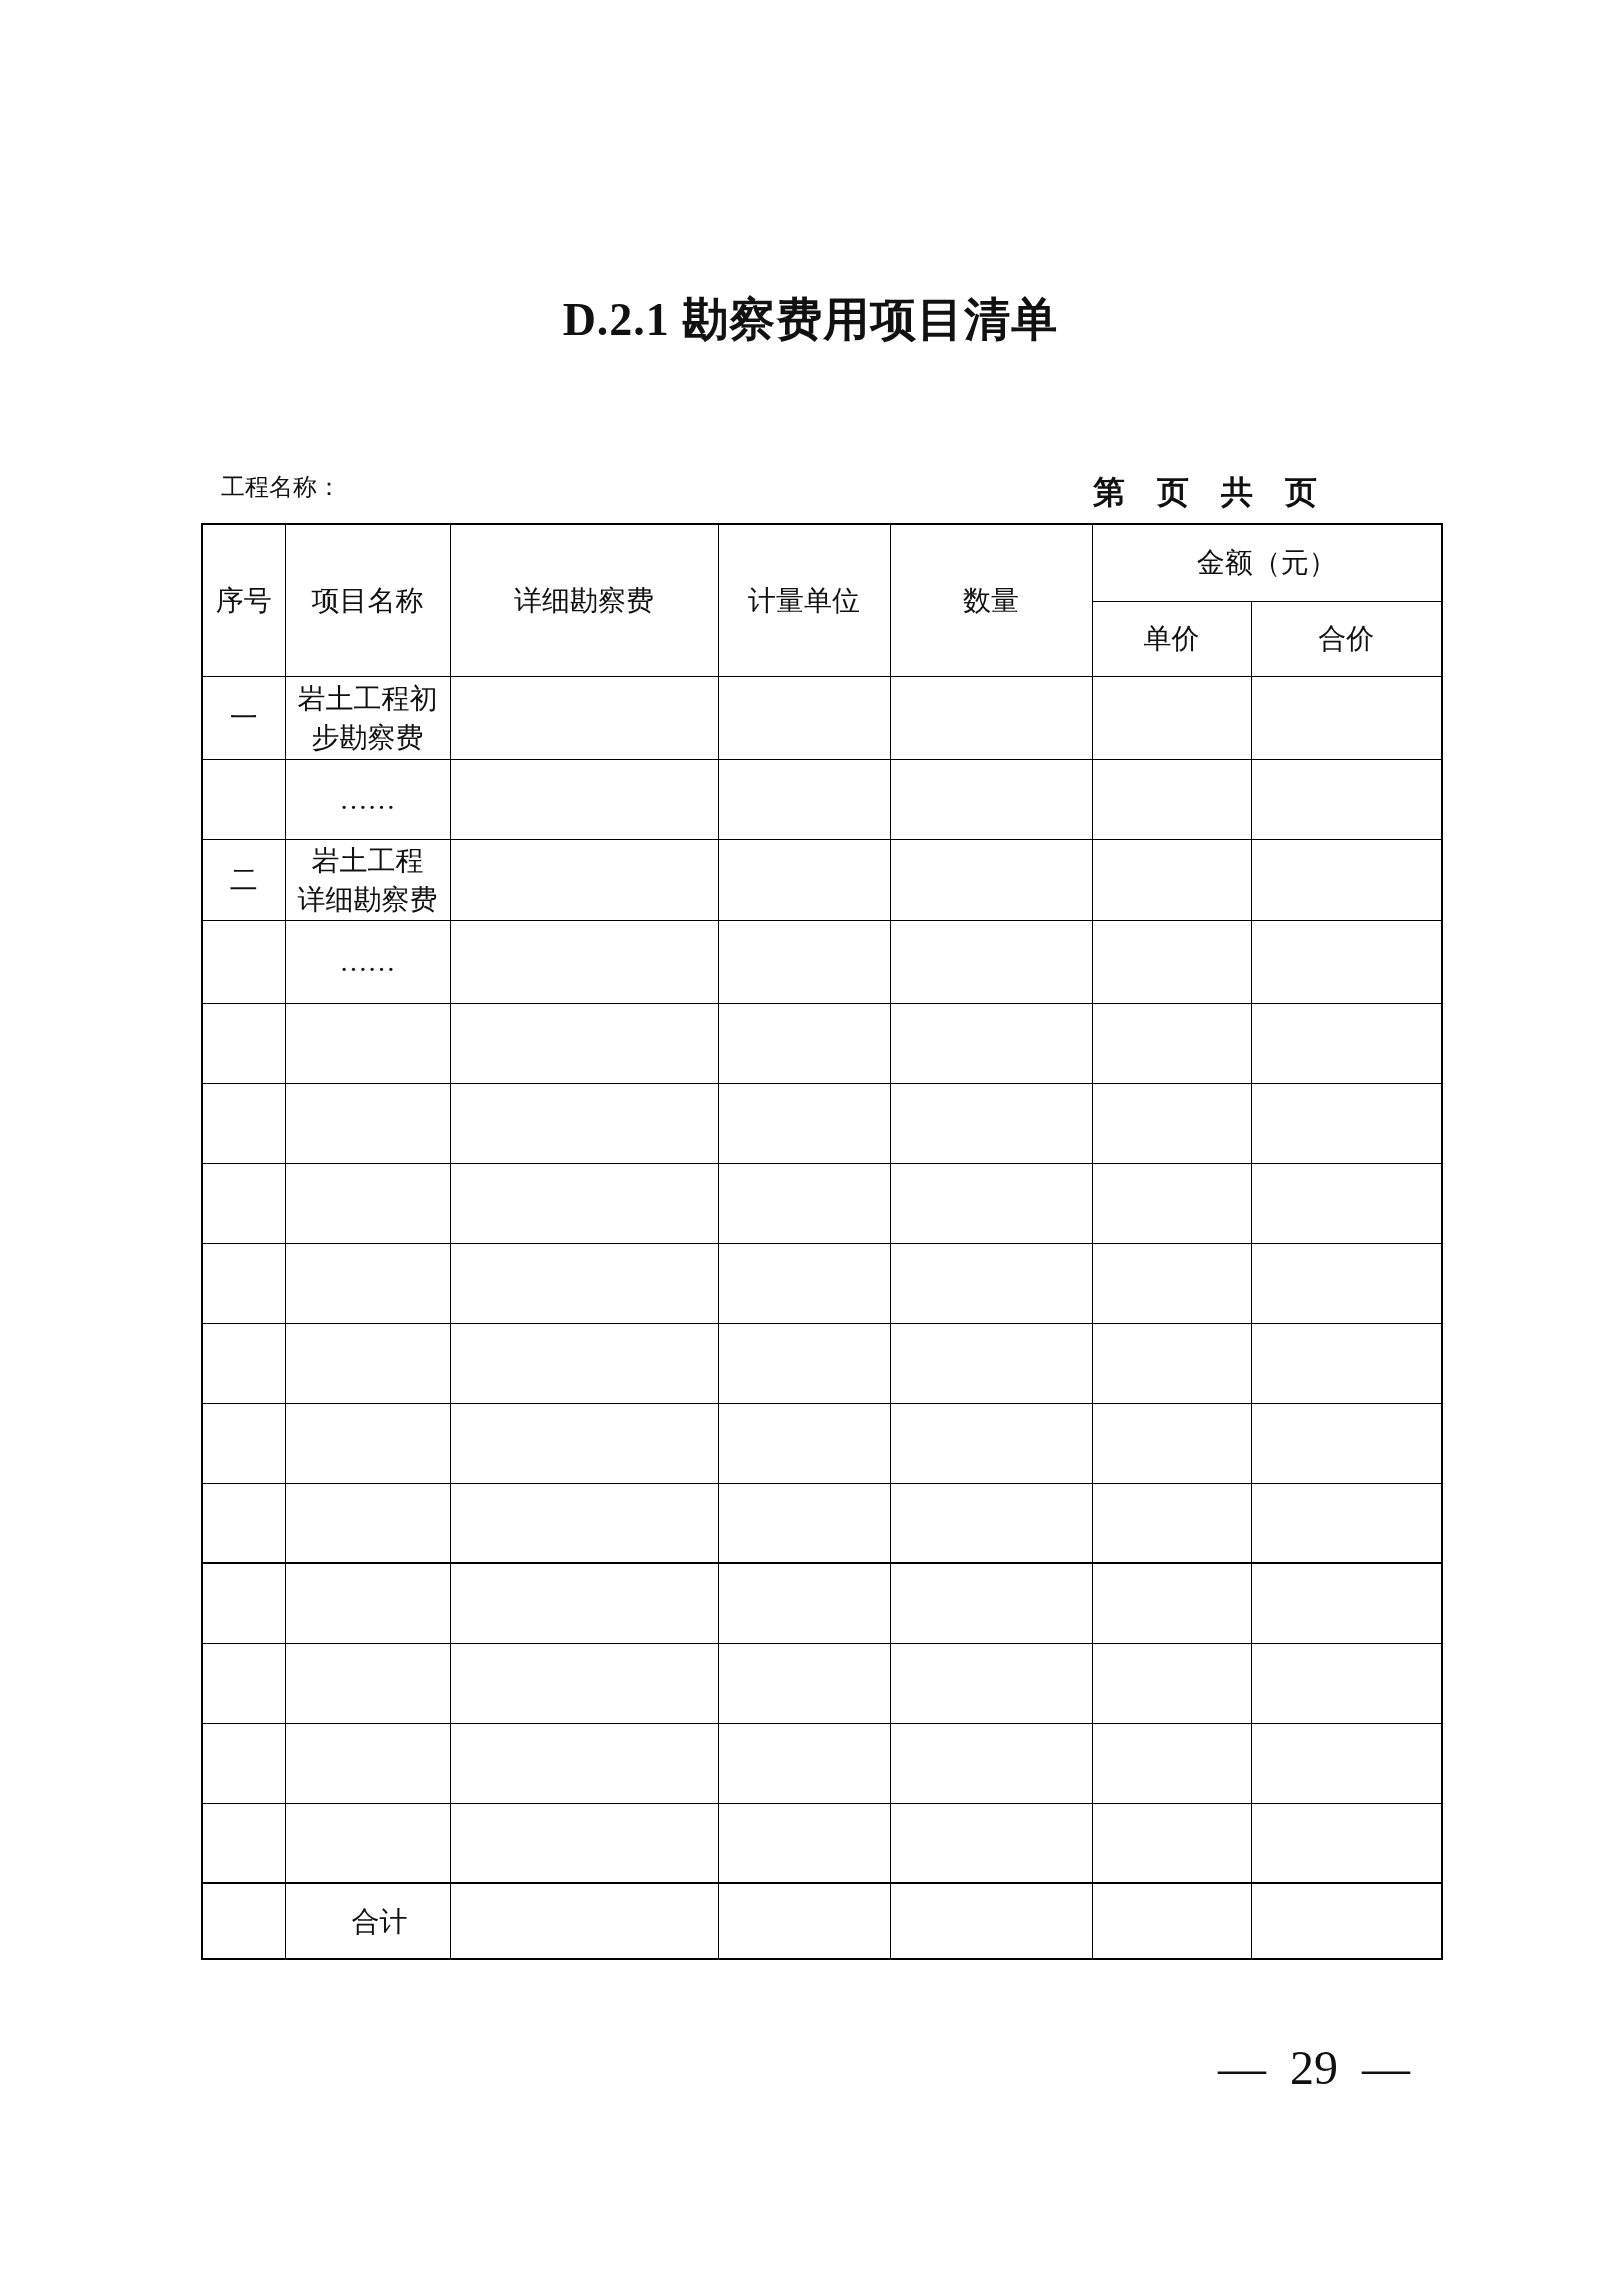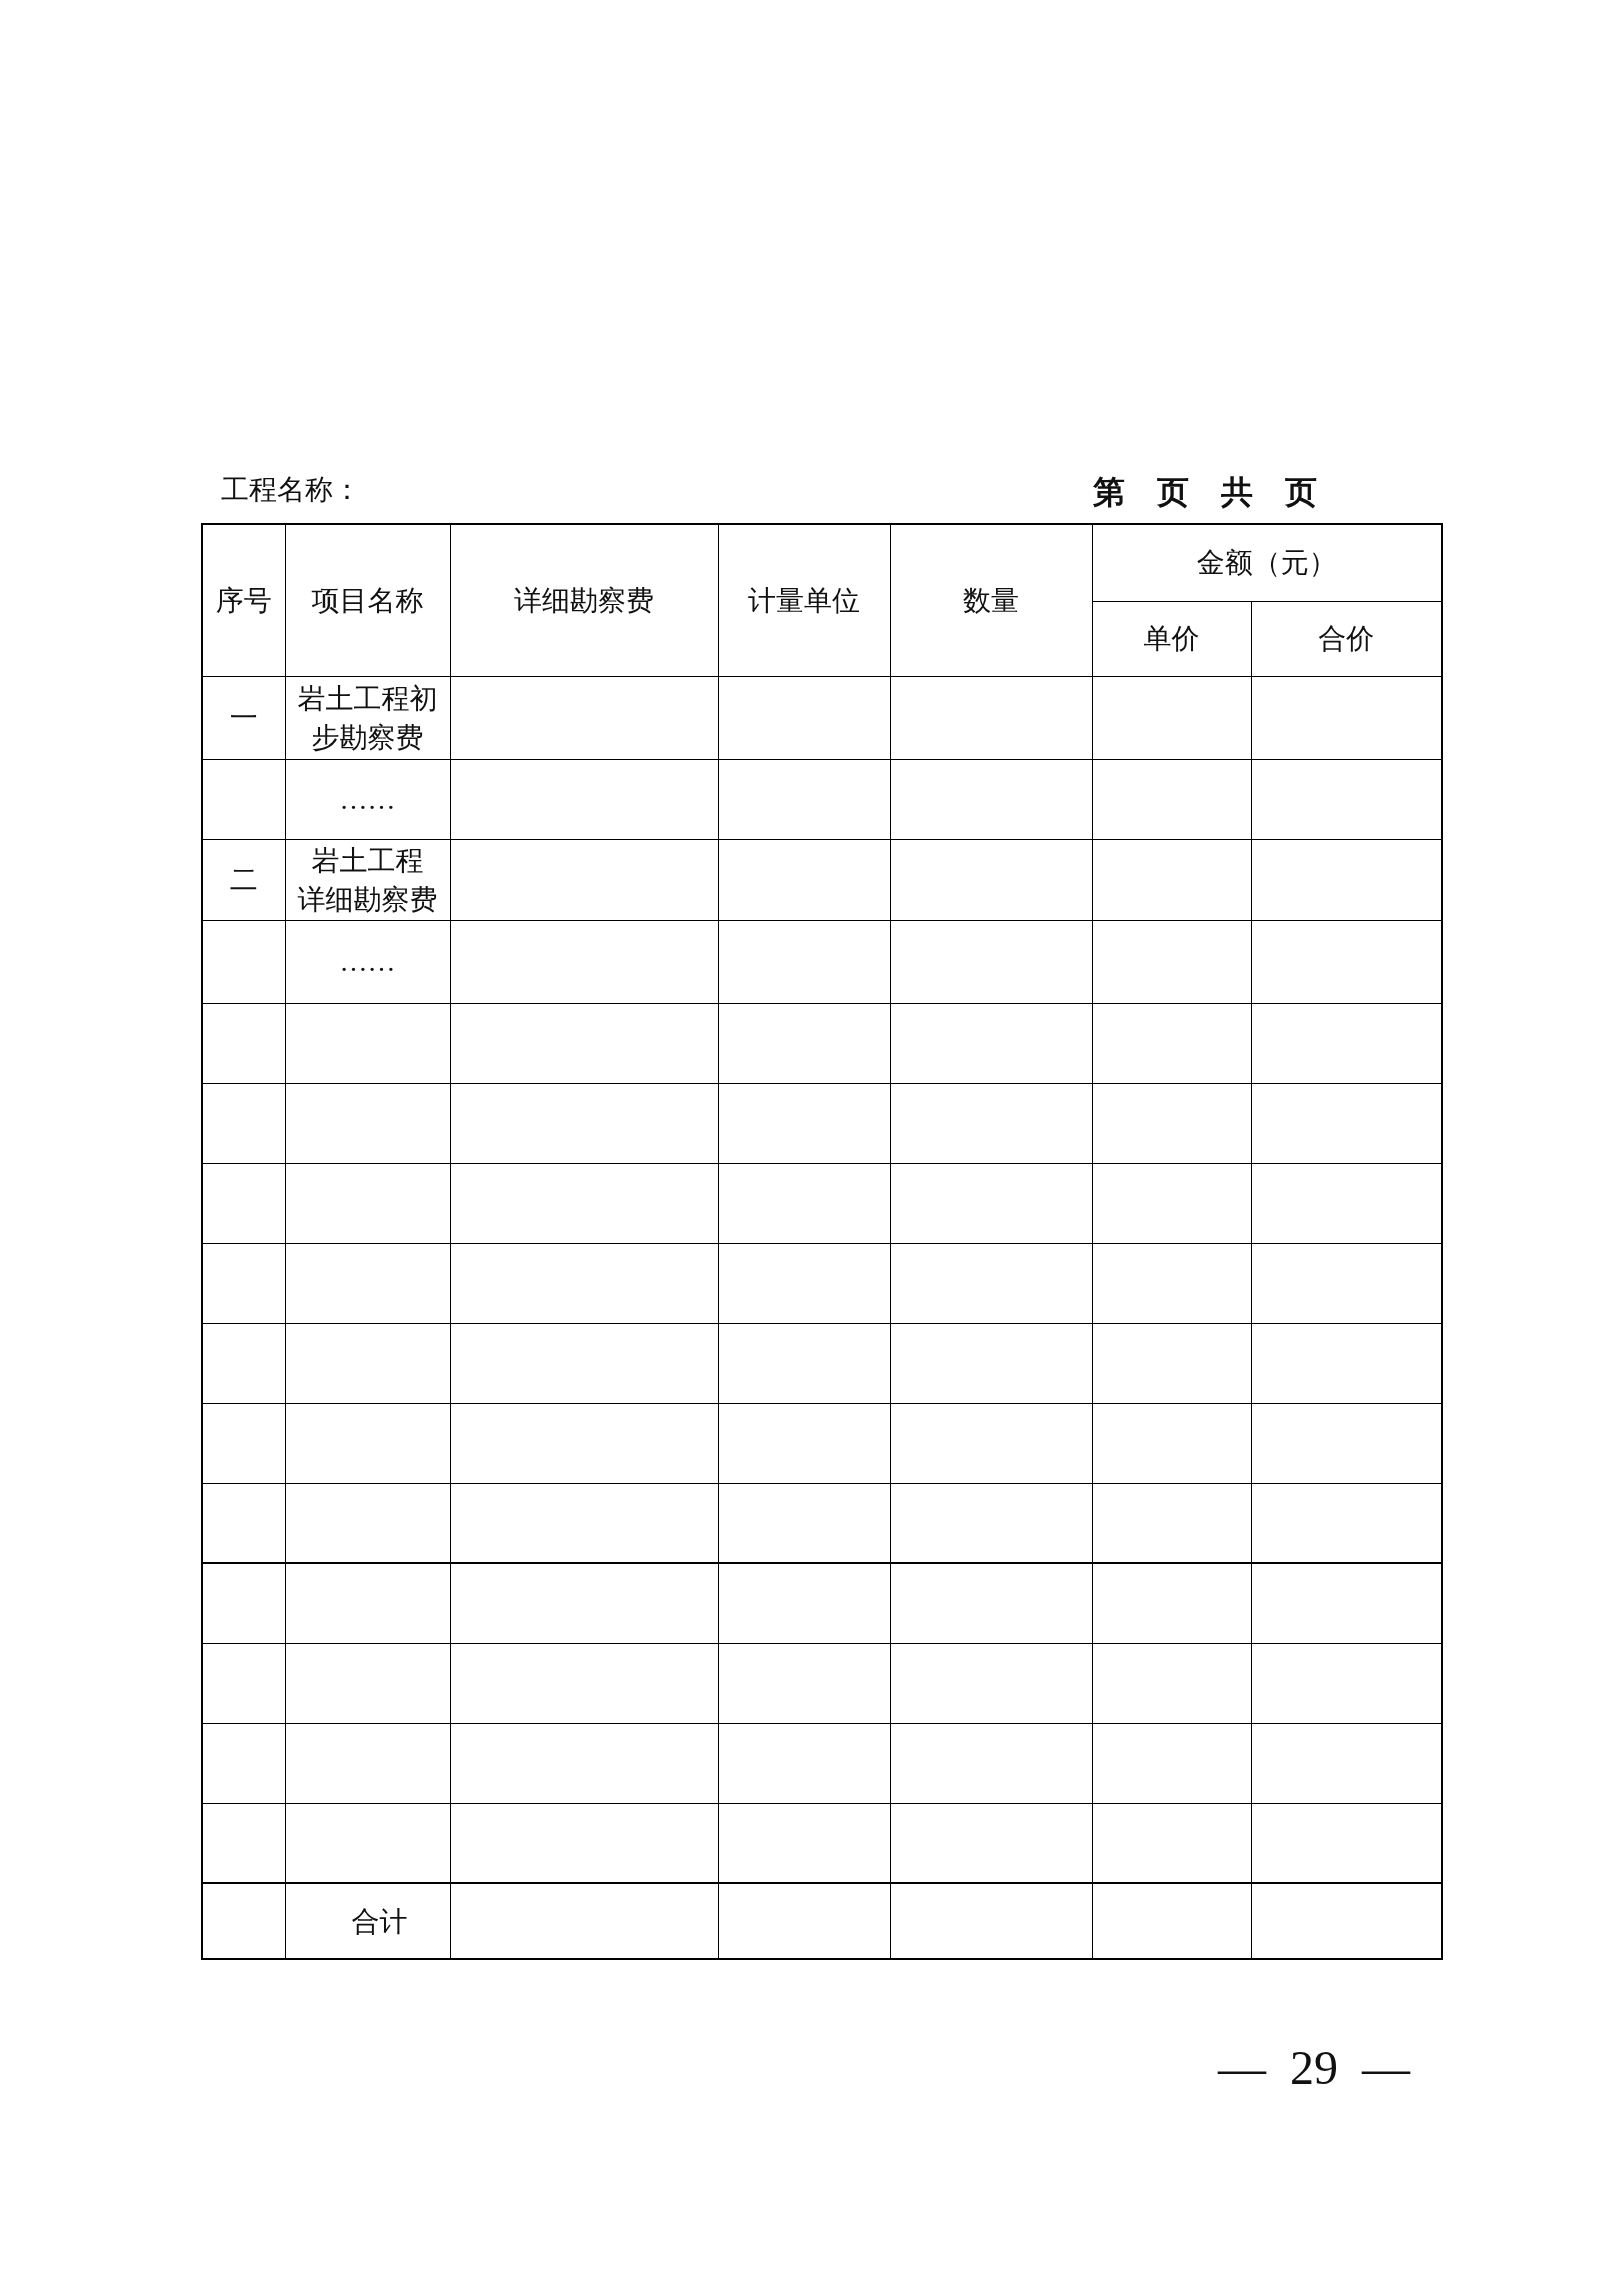--- a/index.html
+++ b/index.html
@@ -24,21 +24,21 @@
     text-align: center;
     font-size: 46px;
     font-weight: 700;
     letter-spacing: 1px;
     white-space: pre;
   }
   .meta-label {
     position: absolute;
     top: 471px;
     left: 221px;
-    font-size: 28px;
+    font-size: 24px;
     white-space: pre;
   }
   .page-note {
     position: absolute;
     top: 471px;
     left: 1093px;
     font-size: 32px;
     white-space: pre;
     font-weight: bold;
   }
@@ -79,20 +79,21 @@
     left: 1218px;
     font-size: 48px;
     white-space: pre;
   }
 </style>
 </head>
 <body>
 
 <div class="page">
 
+  <div class="doc-title">D.2.1 勘察费用项目清单</div>
 
   <div class="meta-label">工程名称：</div>
 
   <div class="page-note">第　页　共　页</div>
 
   <table class="cost-table">
     <colgroup>
       <col style="width:83px">
       <col style="width:165px">
       <col style="width:268px">

